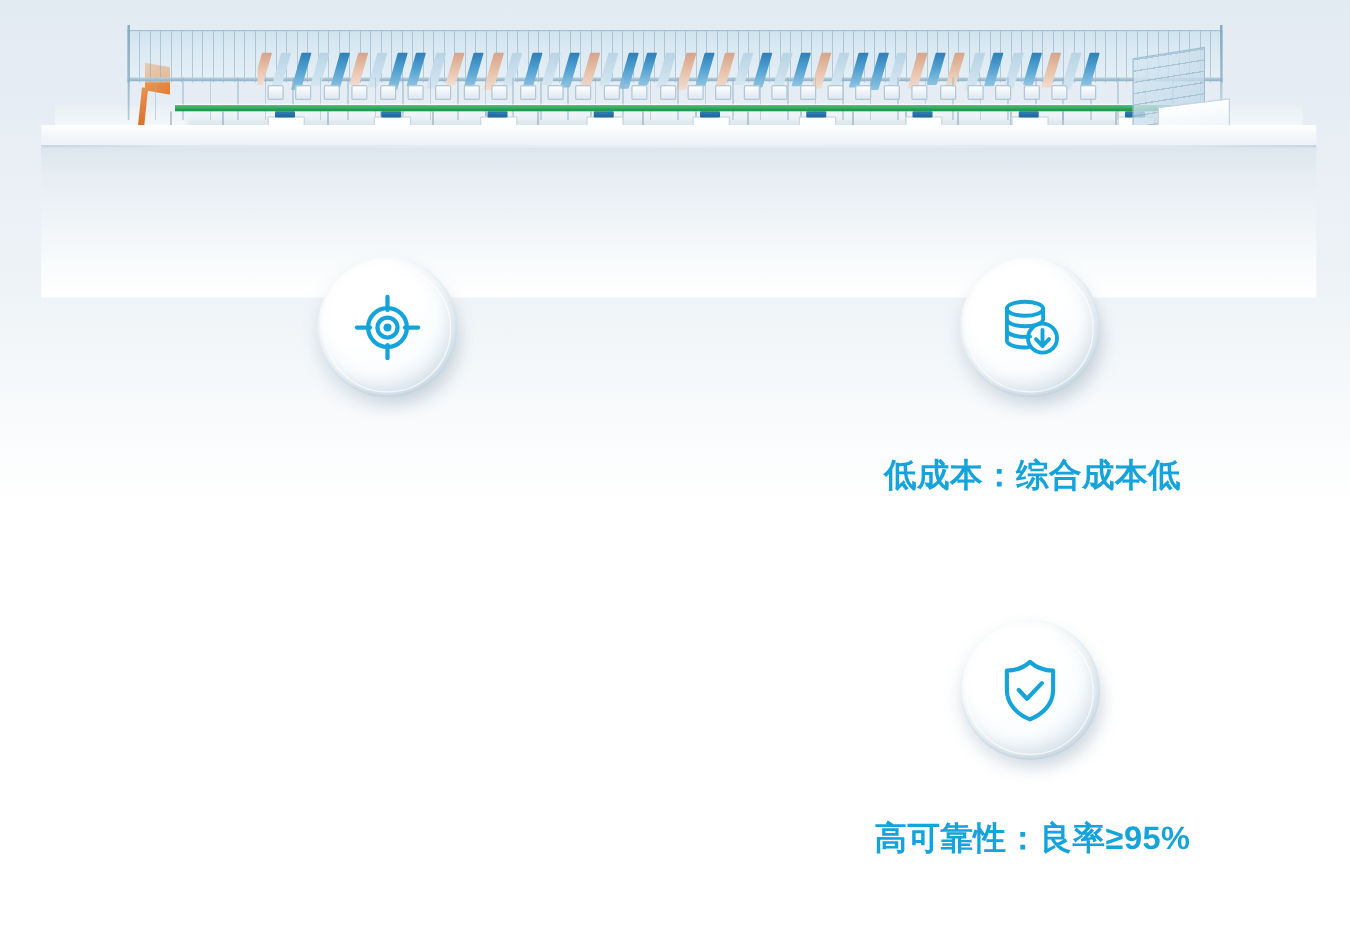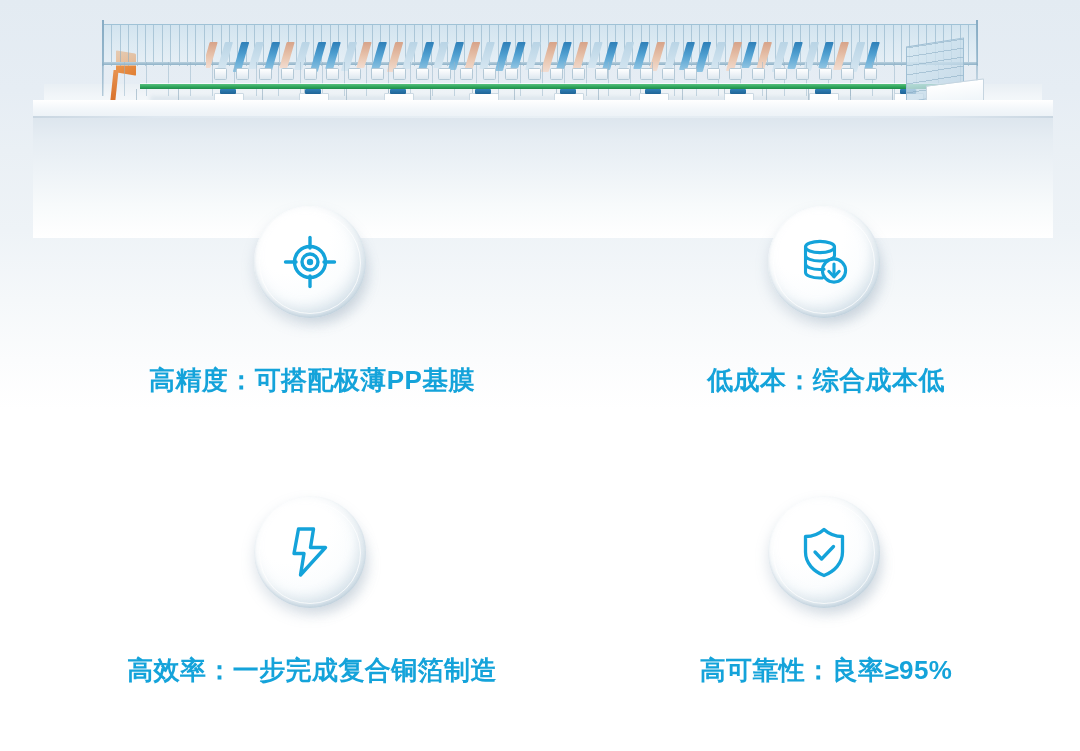--- a/index.html
+++ b/index.html
@@ -586,21 +586,20 @@
             <circle cx="27" cy="27" r="15.5"></circle>
             <circle cx="27" cy="27" r="8"></circle>
             <circle cx="27" cy="27" r="3.2" fill="#14a3da" stroke="none"></circle>
             <line x1="27" y1="2.5" x2="27" y2="13"></line>
             <line x1="27" y1="41" x2="27" y2="51.5"></line>
             <line x1="2.5" y1="27" x2="13" y2="27"></line>
             <line x1="41" y1="27" x2="51.5" y2="27"></line>
           </svg>
         </div>
       </div>
-      <div class="feature-label">高精度：可搭配极薄PP基膜</div>
     </div>
 
     <div class="feature r1 c2">
       <div class="bubble-wrap">
         <div class="bubble-shadow"></div>
         <div class="bubble"></div>
         <div class="bubble-rim"></div>
         <div class="bubble-gloss"></div>
         <div class="bubble-edge"></div>
         <div class="bubble-icon">
@@ -611,35 +610,20 @@
             <path d="M8.5 29 v8.4 c0 3.1 6.5 5.6 14.5 5.6 q1.3 0 2.5 -0.07"></path>
             <circle cx="37" cy="35.5" r="11.6"></circle>
             <line x1="37" y1="29" x2="37" y2="41.5"></line>
             <polyline points="31.8,36.3 37,41.8 42.2,36.3"></polyline>
           </svg>
         </div>
       </div>
       <div class="feature-label">低成本：综合成本低</div>
     </div>
 
-    <div class="feature r2 c1">
-      <div class="bubble-wrap">
-        <div class="bubble-shadow"></div>
-        <div class="bubble"></div>
-        <div class="bubble-rim"></div>
-        <div class="bubble-gloss"></div>
-        <div class="bubble-edge"></div>
-        <div class="bubble-icon">
-          <svg width="54" height="54" viewBox="0 0 54 54" fill="none" stroke="#14a3da" stroke-width="3.4" stroke-linecap="round" stroke-linejoin="round">
-            <path d="M30.5 4 H15.5 L11 28.5 H21 L17.5 50 L42.5 22.5 H27.5 Z"></path>
-          </svg>
-        </div>
-      </div>
-      <div class="feature-label">高效率：一步完成复合铜箔制造</div>
-    </div>
 
     <div class="feature r2 c2">
       <div class="bubble-wrap">
         <div class="bubble-shadow"></div>
         <div class="bubble"></div>
         <div class="bubble-rim"></div>
         <div class="bubble-gloss"></div>
         <div class="bubble-edge"></div>
         <div class="bubble-icon">
           <svg width="54" height="54" viewBox="0 0 54 54" fill="none" stroke="#14a3da" stroke-width="3.3" stroke-linecap="round" stroke-linejoin="round">

